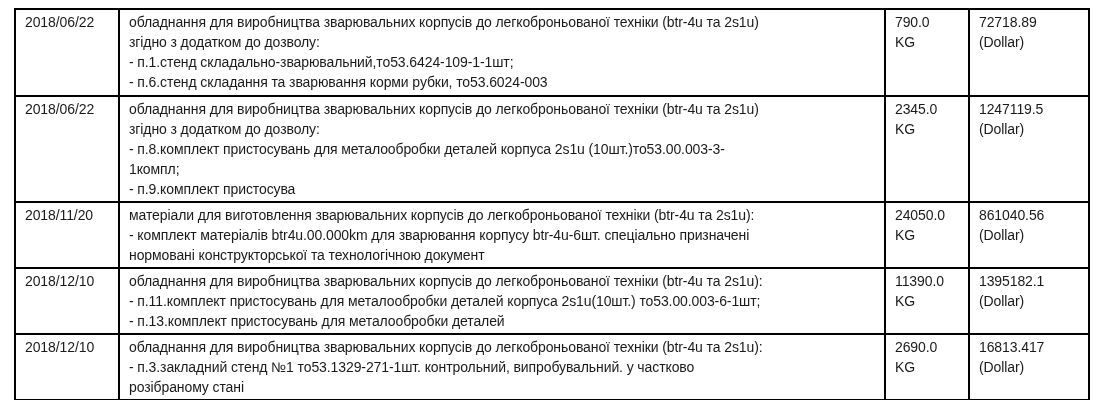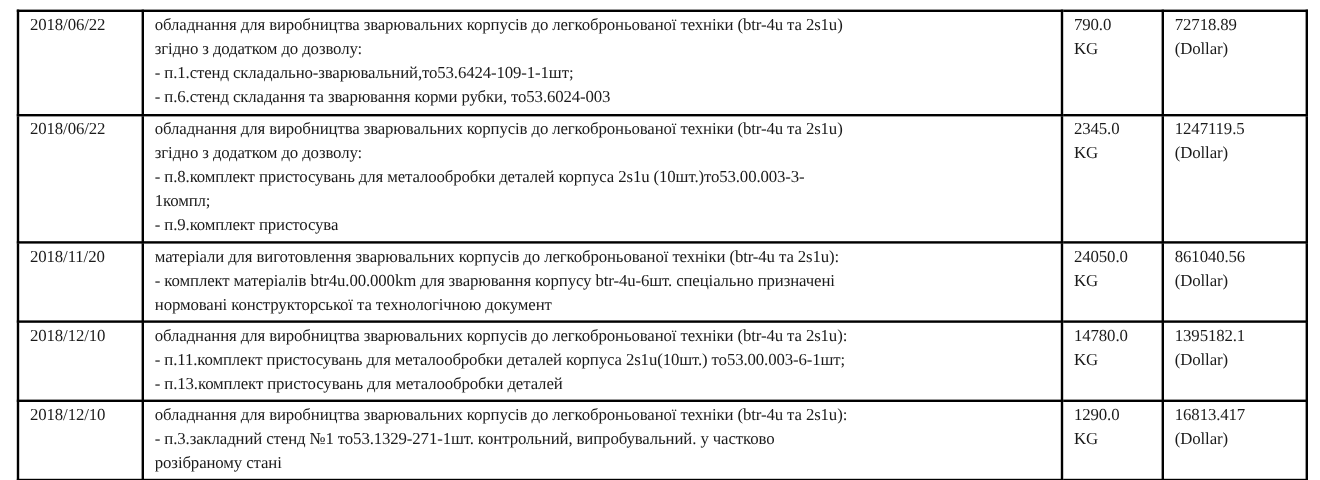--- a/index.html
+++ b/index.html
@@ -30,21 +30,20 @@
   }
   table.cargo td {
     border: 2px solid #000000;
     vertical-align: top;
     padding: 2px 16px 2px 9px;
     font-size: 14px;
     line-height: 20px;
     letter-spacing: -0.1px;
     color: #1a1a1a;
     overflow: hidden;
-    font-family: Liberation Serif, serif;
   }
   col.c-date  { width: 104px; }
   col.c-desc  { width: 766px; }
   col.c-wt    { width: 84px;  }
   col.c-val   { width: 120px; }
 
   td.desc-cell .desc-text { white-space: pre-line; }
   td .num-line { display: block; }
 
   tr.r1 td { height: 81px; }
@@ -117,37 +116,37 @@
         </td>
       </tr>
       <tr class="r4">
         <td class="date-cell">2018/12/10</td>
         <td class="desc-cell">
           <span class="desc-text">обладнання для виробництва зварювальних корпусів до легкоброньованої техніки (btr-4u та 2s1u):
 - п.11.комплект пристосувань для металообробки деталей корпуса 2s1u(10шт.) то53.00.003-6-1шт;
 - п.13.комплект пристосувань для металообробки деталей</span>
         </td>
         <td class="wt-cell">
-          <span class="num-line">14780.0</span>
+          <span class="num-line">11390.0</span>
           <span class="num-line">KG</span>
         </td>
         <td class="val-cell">
           <span class="num-line">1395182.1</span>
           <span class="num-line">(Dollar)</span>
         </td>
       </tr>
       <tr class="r5">
         <td class="date-cell">2018/12/10</td>
         <td class="desc-cell">
           <span class="desc-text">обладнання для виробництва зварювальних корпусів до легкоброньованої техніки (btr-4u та 2s1u):
 - п.3.закладний стенд №1 то53.1329-271-1шт. контрольний, випробувальний. у частково
 розібраному стані</span>
         </td>
         <td class="wt-cell">
-          <span class="num-line">1290.0</span>
+          <span class="num-line">2690.0</span>
           <span class="num-line">KG</span>
         </td>
         <td class="val-cell">
           <span class="num-line">16813.417</span>
           <span class="num-line">(Dollar)</span>
         </td>
       </tr>
     </tbody>
   </table>
 </div>

